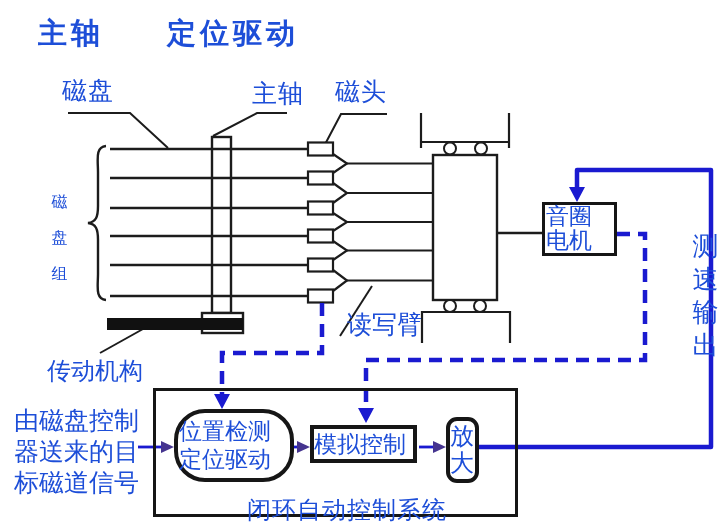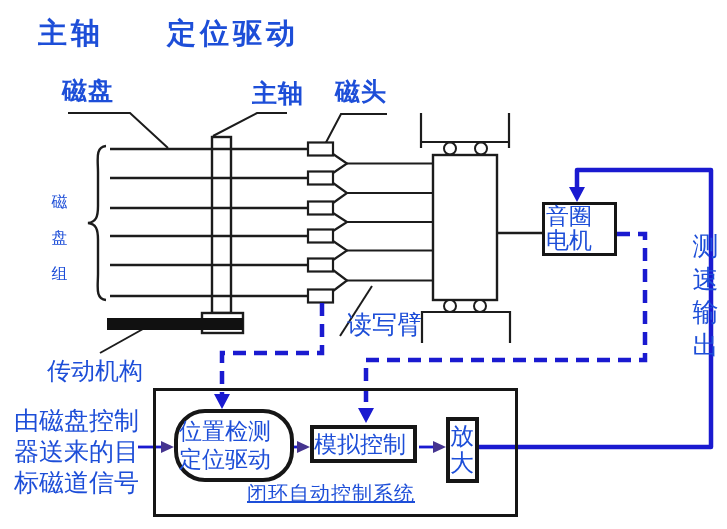--- a/index.html
+++ b/index.html
@@ -3,21 +3,21 @@
 <meta charset="utf-8">
 <style>
   html,body{margin:0;padding:0;background:#fff;}
   #stage{
     position:relative;width:727px;height:529px;background:#ffffff;overflow:hidden;
     font-family:"Liberation Serif","DejaVu Serif",serif;color:#1d4ed8;
   }
   #diagram-svg{position:absolute;left:0;top:0;width:727px;height:529px;}
   .abs{position:absolute;}
   .toplabel{font-weight:bold;font-size:29px;letter-spacing:4px;line-height:30px;white-space:nowrap;}
-  .partlabel{font-weight:bold;font-size:25px;letter-spacing:1px;line-height:26px;white-space:nowrap;}
+  .partlabel{font-weight:normal;font-size:25px;letter-spacing:1px;line-height:26px;white-space:nowrap;}
   .plain{font-size:24px;line-height:26px;white-space:nowrap;}
   .vtext{word-break:break-all;white-space:normal;text-align:center;}
   .blockbox{
     box-sizing:border-box;border:4px solid #161616;background:#fff;
     display:flex;align-items:center;justify-content:flex-start;text-align:center;
   }
   .bigbox{
     box-sizing:border-box;border:3px solid #161616;background:transparent;
   }
   .note{font-size:25px;line-height:31px;word-break:break-all;}
@@ -143,19 +143,19 @@
   <div class="abs note" style="left:14px;top:405px;width:128px;font-family:Liberation Serif, serif;">由磁盘控制器送来的目标磁道信号</div>
 
   <div class="abs blockbox" style="left:174px;top:409px;width:120px;height:73px;border-radius:31px;">
     <div class="vtext" style="width:94px;font-size:23px;line-height:28px;">位置检测定位驱动</div>
   </div>
 
   <div class="abs blockbox" style="left:310px;top:425px;width:107px;height:38px;">
     <div style="font-size:23px;white-space:nowrap;">模拟控制</div>
   </div>
 
-  <div class="abs blockbox" style="left:446px;top:417px;width:33px;height:66px;">
+  <div class="abs blockbox" style="left:446px;top:417px;width:33px;height:66px;border-radius:11px;">
     <div class="vtext" style="width:24px;font-size:24px;line-height:27px;">放大</div>
   </div>
 
-  <div class="abs plain" style="left:247px;top:480px;font-size:20px;letter-spacing:1px;text-decoration:underline;">闭环自动控制系统</div>
+  <div class="abs plain" style="left:247px;top:497px;font-size:24px;letter-spacing:1px;">闭环自动控制系统</div>
 
 </div>
 
 </body></html>

